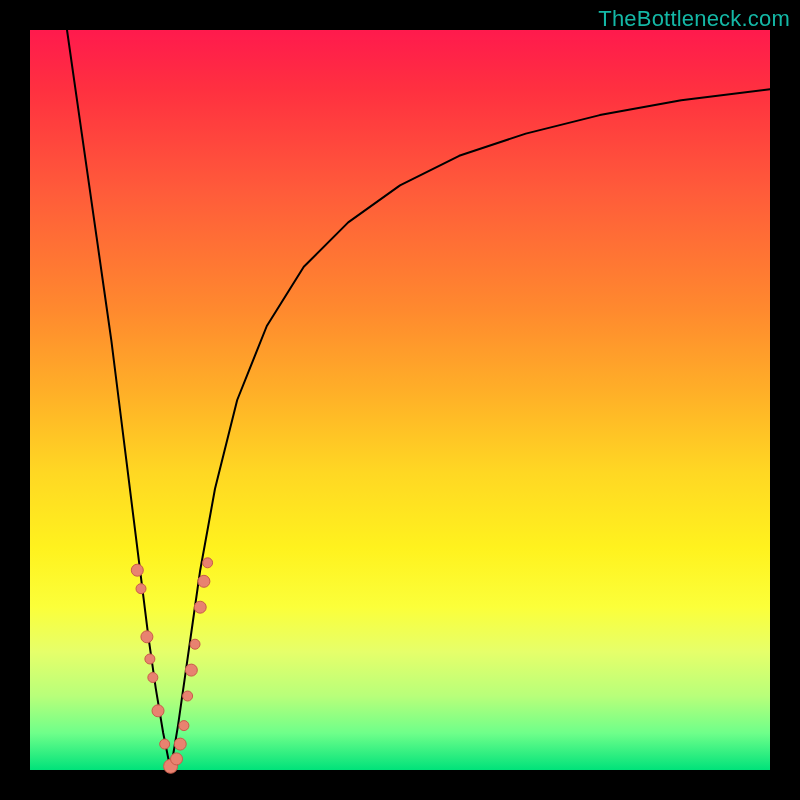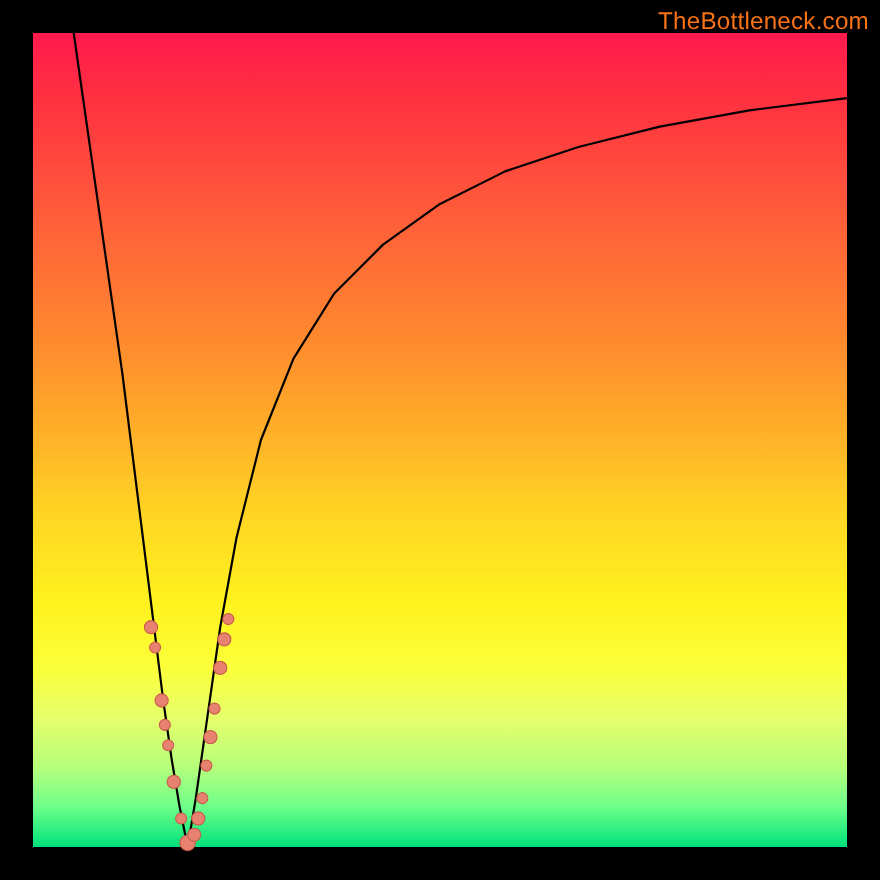--- a/index.html
+++ b/index.html
@@ -37,21 +37,21 @@
       #e6ff6a 84%,
       #b8ff7a 90%,
       #6fff8a 95%,
       #00e27a 100%
     );
   }
   .watermark {
     position: absolute;
     top: 6px;
     right: 10px;
-    color: #f97316;
+    color: #14b8a6;
     font-size: 22px;
     font-weight: 500;
     letter-spacing: 0.2px;
     user-select: none;
   }
   svg.curve {
     position: absolute;
     left: 0;
     top: 0;
     width: 740px;

